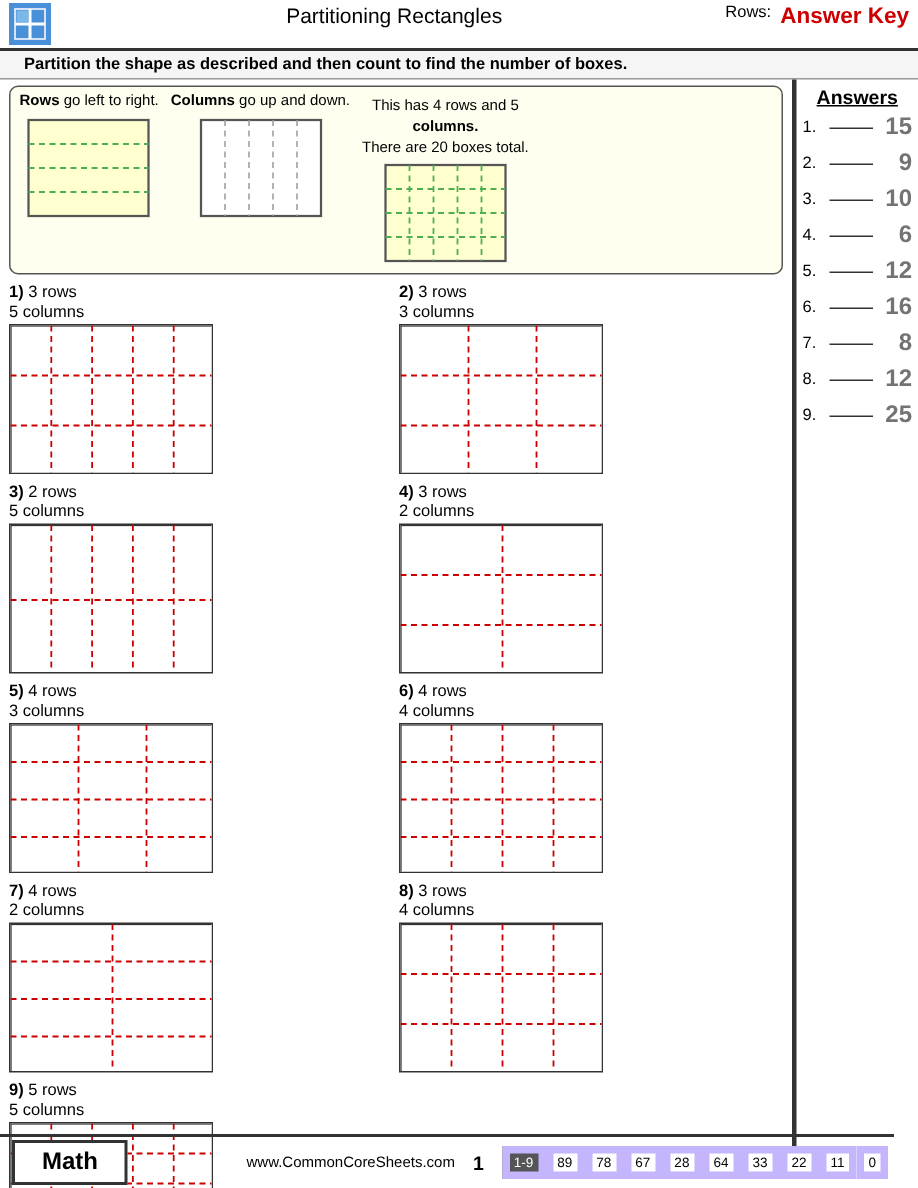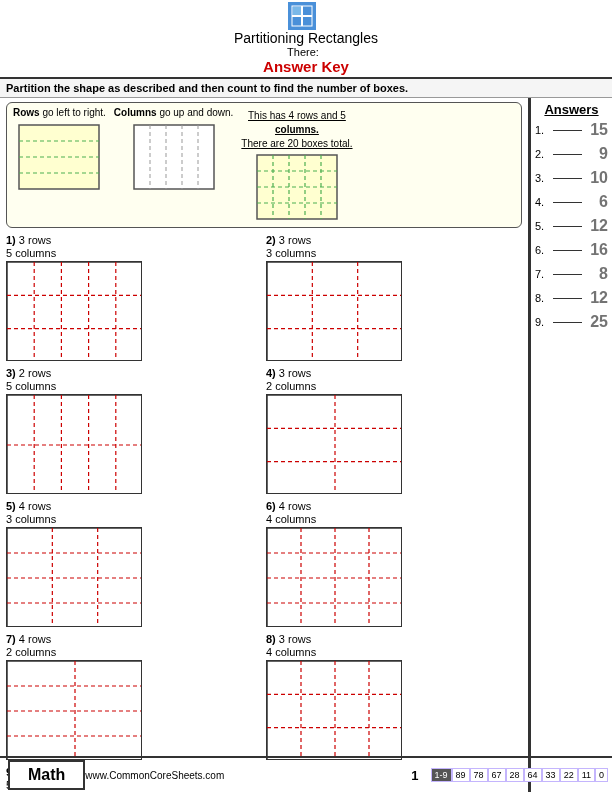--- a/index.html
+++ b/index.html
@@ -9,25 +9,23 @@
       font-family: Arial, sans-serif;
       font-size: 11px;
       background: white;
       position: relative;
       overflow: hidden;
     }
 
     
     .header {
       display: flex;
-      align-items: center;
-      padding: 2px 20px;
+      padding: 2px 6px;
       border-bottom: 2px solid #333;
       background: white;
-      flex-direction: column;
     }
     .header-icon {
       width: 28px;
       height: 28px;
       background: #4a90d9;
       display: flex;
       align-items: center;
       justify-content: center;
       margin-right: 8px;
     }
@@ -44,21 +42,21 @@
     .answer-key-label {
       font-size: 15px;
       font-weight: bold;
       color: #cc0000;
     }
 
     
     .direction-bar {
       background: #f5f5f5;
       border-bottom: 1px solid #999;
-      padding: 3px 6px;
+      padding: 3px 16px;
       font-size: 11px;
     }
 
     
     .main-layout {
       display: flex;
       height: calc(792px - 72px);
     }
 
     
@@ -124,21 +122,20 @@
     .example-item .label {
       margin-bottom: 3px;
       font-size: 10px;
     }
     .example-item .label b { }
     .example-note {
       font-size: 10px;
       line-height: 1.4;
       margin-top: 2px;
       text-align: center;
-      text-decoration: underline;
     }
     .example-note b { }
 
     
     .problems-area {
       display: grid;
       grid-template-columns: repeat(2, 1fr);
       gap: 6px 4px;
     }
     .problem {
@@ -162,53 +159,53 @@
       border: 1.5px solid #333;
       background: white;
       display: block;
     }
 
     
     .footer {
       position: absolute;
       bottom: 0;
       left: 0;
-      right: 0;
+      right: 16px;
       height: 36px;
       border-top: 2px solid #333;
       display: flex;
       align-items: center;
     }
     .footer-math {
       background: white;
       border: 2px solid #333;
       padding: 4px 18px;
       font-size: 16px;
       font-weight: bold;
       margin-left: 8px;
       height: 30px;
       display: flex;
       align-items: center;
     }
     .footer-url {
       flex: 1;
-      text-align: left;
+      text-align: right;
       font-size: 10px;
     }
     .footer-page {
       font-size: 13px;
       font-weight: bold;
       margin: 0 12px;
     }
     .footer-range {
       display: flex;
       margin-right: 4px;
     }
     .footer-range span {
-      border: 1px solid #c4b5fd;
+      border: 5px solid #c4b5fd;
       padding: 1px 3px;
       font-size: 9px;
       background: white;
     }
     .footer-range span.active {
       background: #555;
       color: white;
     }
   </style>
 </head>
@@ -217,21 +214,21 @@
 <div class="header">
   <div class="header-icon">
     <svg width="22" height="22" viewBox="0 0 22 22">
       <rect x="1" y="1" width="20" height="20" fill="#4a90d9" stroke="white" stroke-width="1"></rect>
       <line x1="1" y1="11" x2="21" y2="11" stroke="white" stroke-width="2"></line>
       <line x1="11" y1="1" x2="11" y2="21" stroke="white" stroke-width="2"></line>
       <rect x="2" y="2" width="8" height="8" fill="#7ab8e8"></rect>
     </svg>
   </div>
   <div class="header-title">Partitioning Rectangles</div>
-  <span class="header-name">There:</span>
+  <span class="header-name">Rows:</span>
   <span class="answer-key-label">Answer Key</span>
 </div>
 
 <div class="direction-bar">
   <b>Partition the shape as described and then count to find the number of boxes.</b>
 </div>
 
 <div class="main-layout">
 
   <div class="left-content">

